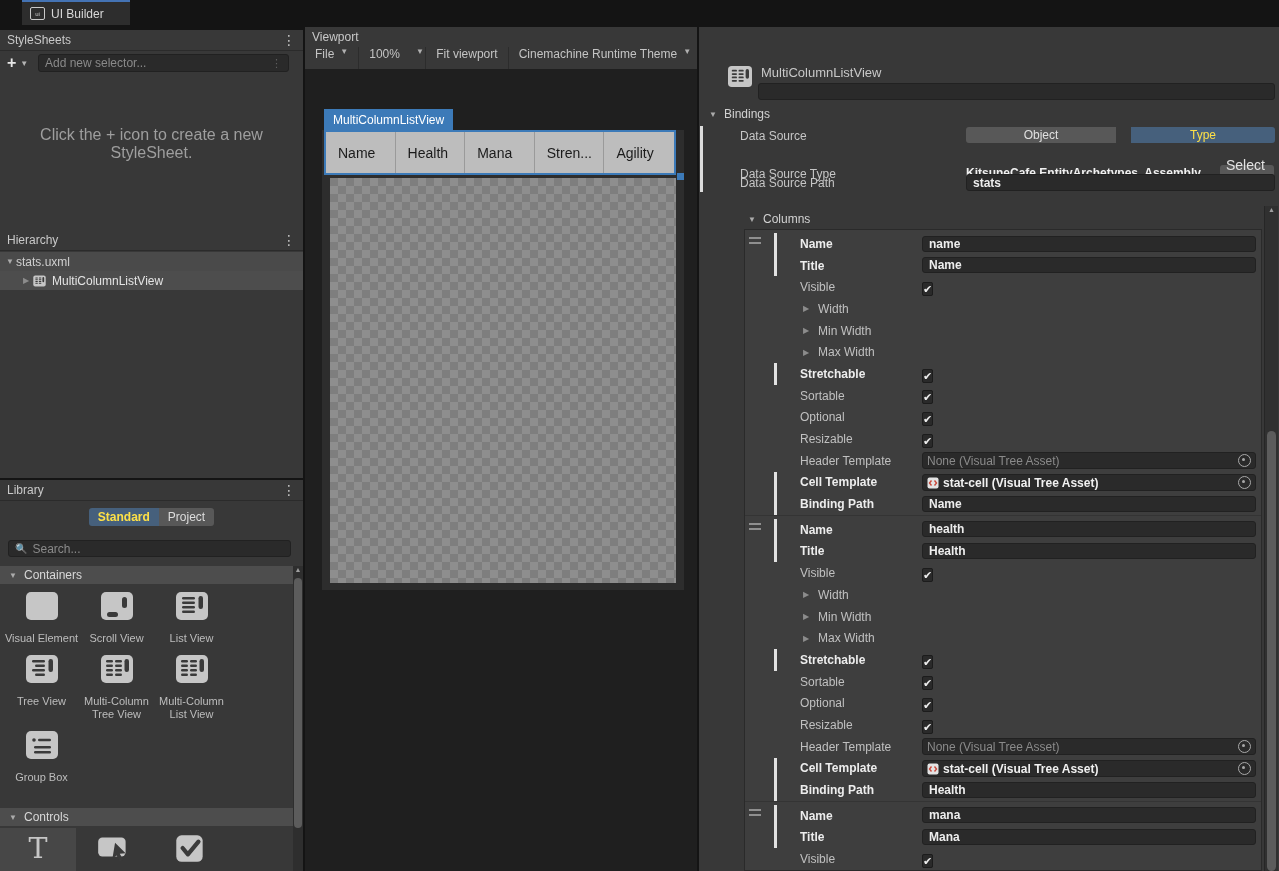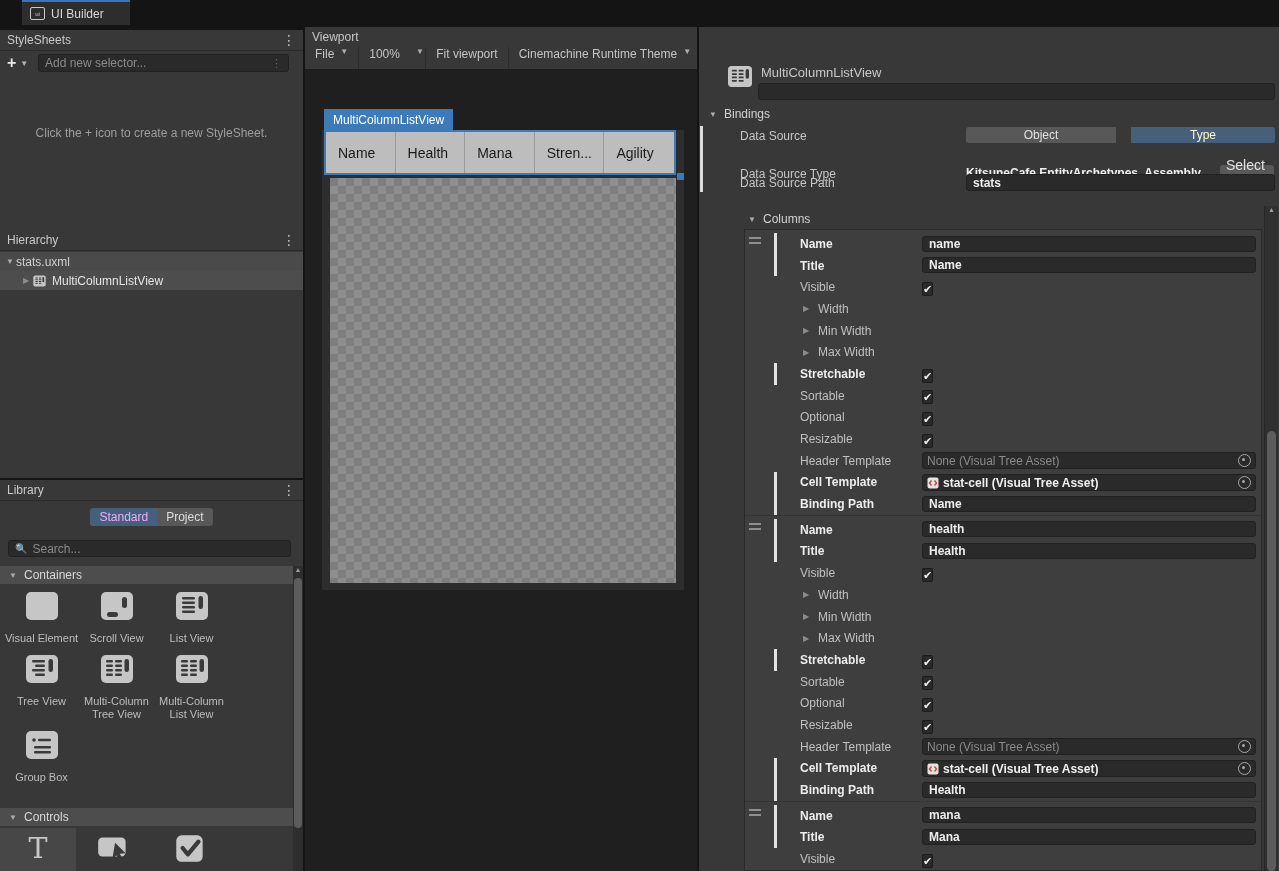--- a/index.html
+++ b/index.html
@@ -30,31 +30,31 @@
   .tinput .val{font-weight:bold;color:#EDEDED;}
   .gbtn{background:#585858;border-radius:3px;height:16px;display:flex;align-items:center;
     justify-content:center;font-size:14px;color:#E2E2E2;padding:0 8px;}
 
   
   .ss-toolbar{position:absolute;left:0;top:21px;width:100%;height:24px;display:flex;align-items:center;}
   .plus-btn{color:#E6E6E6;font-size:16px;font-weight:bold;margin-left:7px;line-height:14px;}
   .plus-caret{color:#B5B5B5;font-size:8px;margin-left:4px;}
   .ss-input{position:absolute;left:38px;right:14px;top:3px;}
   .ss-input .mini-kebab{margin-left:auto;color:#5E5E5E;font-size:11px;}
-  .ss-msg{position:absolute;left:0;right:0;top:96px;text-align:center;font-size:12px;color:#9E9E9E;}
+  .ss-msg{position:absolute;left:0;right:0;top:96px;text-align:center;font-size:16px;color:#9E9E9E;}
 
   
   .hrow{position:absolute;left:0;right:0;height:19px;display:flex;align-items:center;font-size:12px;color:#DCDCDC;}
   .fold-caret{font-size:8px;color:#ABABAB;width:12px;text-align:center;}
   .fold-caret.closed{color:#8C8C8C;}
 
   
   .lib-tabs{position:absolute;left:0;right:0;top:28px;display:flex;justify-content:center;}
   .seg{height:18px;display:flex;align-items:center;justify-content:center;font-size:12px;padding:0 9px;}
-  .seg-standard{background:#46607C;color:#f0abfc;border-radius:3px 0 0 3px;}
+  .seg-standard{background:#46607C;color:#fde047;border-radius:3px 0 0 3px;font-weight:bold;}
   .seg-project{background:#585858;color:#DDDDDD;border-radius:0 3px 3px 0;}
   .lib-search{position:absolute;left:8px;right:12px;top:60px;gap:5px;}
   .search-glass{color:#9A9A9A;font-size:10px;}
   .section-bar{position:absolute;left:0;right:10px;height:18px;background:#4D4D4D;display:flex;
     align-items:center;padding-left:7px;gap:5px;font-size:12px;color:#D8D8D8;}
   .lib-grid{position:absolute;left:4px;top:108px;width:228px;display:flex;flex-wrap:wrap;}
   .lib-item{width:75px;display:flex;flex-direction:column;align-items:center;margin-bottom:6px;}
   .lib-item .lbl{margin-top:4px;font-size:11px;line-height:13px;color:#BDBDBD;text-align:center;}
   .controls-row{position:absolute;left:0;top:348px;bottom:0;display:flex;}
   .ctl-cell{width:76px;height:100%;display:flex;align-items:center;justify-content:center;}
@@ -83,21 +83,21 @@
 
   
   .insp-el-icon{position:absolute;left:26px;top:36px;}
   .insp-el-title{position:absolute;left:62px;top:38px;font-size:13px;color:#C8C8C8;}
   .insp-name-input{position:absolute;left:59px;right:4px;top:56px;}
   .fold-row{position:absolute;display:flex;align-items:center;gap:5px;font-size:12px;color:#D2D2D2;}
   .override-bar{position:absolute;background:#DCDCDC;width:3px;}
   .irow{position:absolute;height:17px;display:flex;align-items:center;font-size:12px;color:#C6C6C6;}
   .seg2{display:flex;position:absolute;left:226px;right:2px;top:0;height:16px;}
   .seg2 .o{flex:1;background:#585858;border-radius:3px 0 0 3px;display:flex;align-items:center;justify-content:center;color:#E0E0E0;}
-  .seg2 .t{flex:0.96;background:#46607C;border-radius:0 3px 3px 0;display:flex;align-items:center;justify-content:center;color:#fef9c3;}
+  .seg2 .t{flex:0.96;background:#46607C;border-radius:0 3px 3px 0;display:flex;align-items:center;justify-content:center;color:#fde047;}
 
   .cols-box{position:absolute;left:45px;top:202px;right:17px;bottom:0;background:#3E3E3E;
     border:1px solid #2A2A2A;box-sizing:border-box;overflow:hidden;}
   .col-entry{position:relative;border-top:1px solid #343434;padding-top:3px;}
   .col-entry:first-child{border-top:none;}
   .drag-handle{position:absolute;left:4px;top:7px;width:12px;}
   .drag-handle i{display:block;height:2px;background:#8F8F8F;margin-bottom:3px;}
   .crow{position:relative;height:21.7px;display:flex;align-items:center;}
   .crow .lab{margin-left:55px;font-size:12px;color:#C0C0C0;}
   .crow .lab.b{color:#EDEDED;font-weight:bold;}

